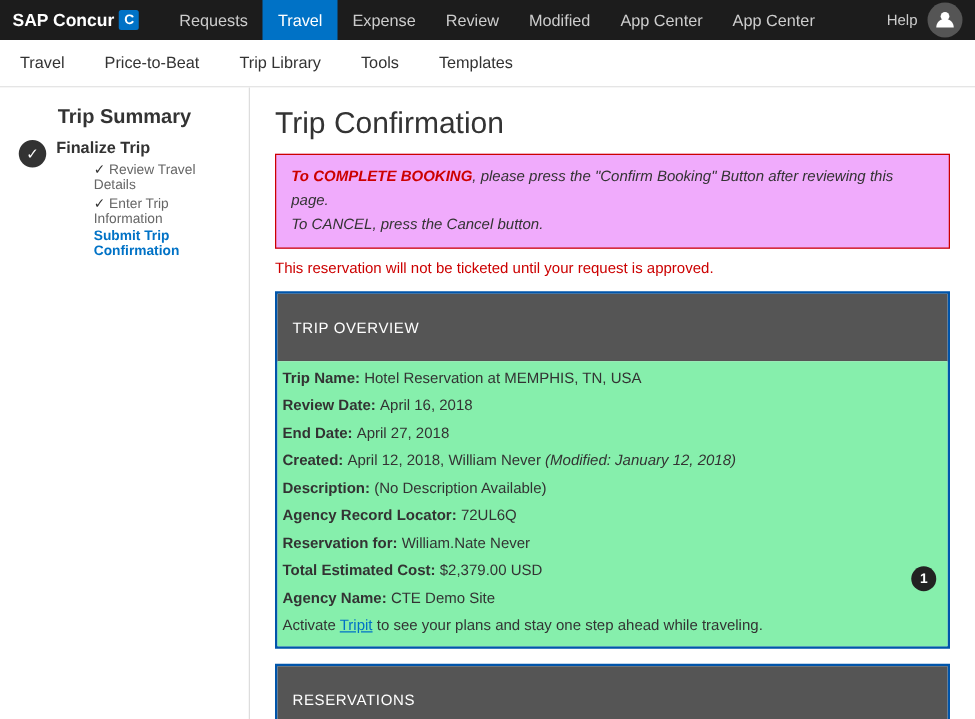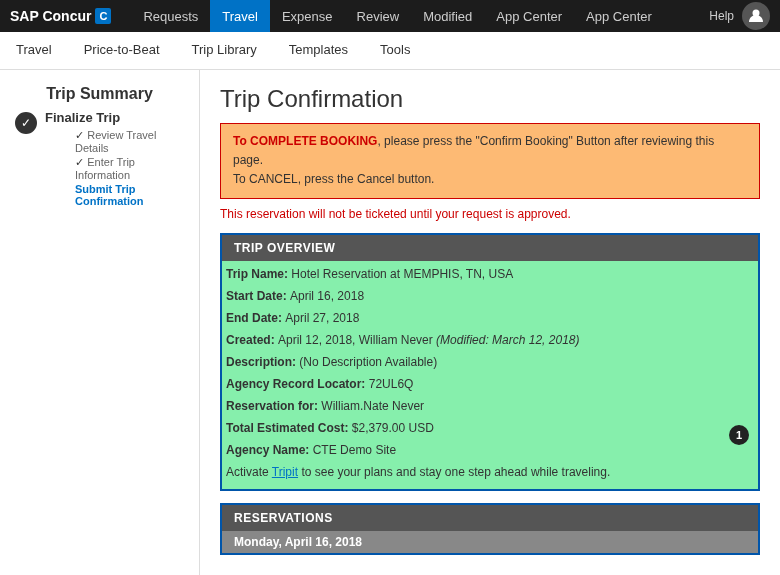--- a/index.html
+++ b/index.html
@@ -164,21 +164,22 @@
     .page-title {
       font-size: 24px;
       font-weight: normal;
       color: #333;
       margin-bottom: 10px;
     }
     .info-box-red {
       border: 1px solid #cc0000;
       padding: 8px 12px;
       margin-bottom: 8px;
-      background: #fdba74;
+      background: #f0abfc;
+      font-style: italic;
     }
     .info-line {
       font-size: 12px;
       line-height: 1.6;
     }
     .info-line .bold-red {
       color: #cc0000;
       font-weight: bold;
     }
     .warning-text {
@@ -189,23 +190,23 @@
     }
 
     
     .section-box {
       border: 2px solid #0055aa;
       margin-bottom: 12px;
     }
     .section-header {
       background: #555;
       color: white;
-      padding: 6px 12px;
-      font-size: 12px;
-      font-weight: bold;
+      padding: 20px 12px;
+      font-size: 12px;
+      font-weight: normal;
       letter-spacing: 0.5px;
     }
     .section-body {
       padding: 4px;
       background: #86efac;
     }
     .trip-field {
       font-size: 12px;
       margin-bottom: 4px;
       line-height: 1.5;
@@ -270,22 +271,22 @@
           <path d="M1 14c0-3.866 3.134-7 7-7s7 3.134 7 7"></path>
         </svg>
     </div>
   </div>
 </div>
 
 <div class="sub-nav">
   <div class="sub-nav-item">Travel</div>
   <div class="sub-nav-item">Price-to-Beat</div>
   <div class="sub-nav-item">Trip Library</div>
+  <div class="sub-nav-item">Tools</div>
   <div class="sub-nav-item">Templates</div>
-  <div class="sub-nav-item">Tools</div>
 </div>
 
 <div class="main-layout">
 
   <div class="sidebar">
     <div class="sidebar-title">Trip Summary</div>
     <div class="sidebar-step">
       <div class="step-check active">✓</div>
       <div>
         <div class="step-label-main">Finalize Trip</div>
@@ -312,27 +313,27 @@
     <div class="warning-text">This reservation will not be ticketed until your request is approved.</div>
 
     <div class="section-box">
       <div class="section-header">TRIP OVERVIEW</div>
       <div class="section-body">
         <div style="position:relative;">
           <div class="trip-field">
             <span class="field-label">Trip Name: </span><span>Hotel Reservation at MEMPHIS, TN, USA</span>
           </div>
           <div class="trip-field">
-            <span class="field-label">Start Date: </span><span>April 16, 2018</span>
+            <span class="field-label">Review Date: </span><span>April 16, 2018</span>
           </div>
           <div class="trip-field">
             <span class="field-label">End Date: </span><span>April 27, 2018</span>
           </div>
           <div class="trip-field">
-            <span class="field-label">Created: </span><span>April 12, 2018, William Never <span class="italic">(Modified: March 12, 2018)</span></span>
+            <span class="field-label">Created: </span><span>April 12, 2018, William Never <span class="italic">(Modified: January 12, 2018)</span></span>
           </div>
           <div class="trip-field">
             <span class="field-label">Description: </span><span>(No Description Available)</span>
           </div>
           <div class="trip-field">
             <span class="field-label">Agency Record Locator: </span><span>72UL6Q</span>
           </div>
           <div class="trip-field">
             <span class="field-label">Reservation for: </span><span>William.Nate Never</span>
           </div>

